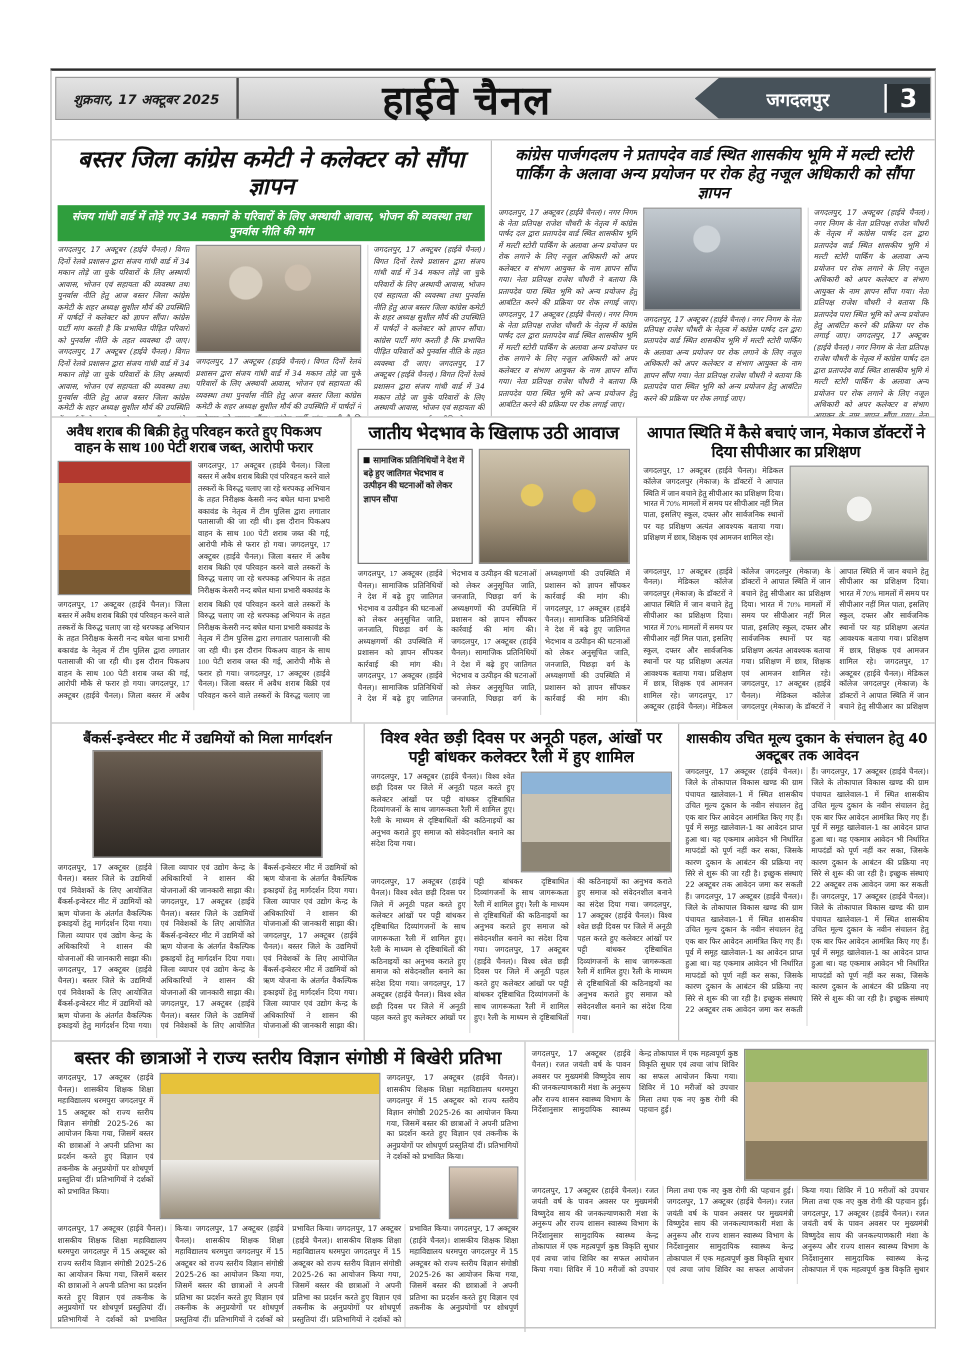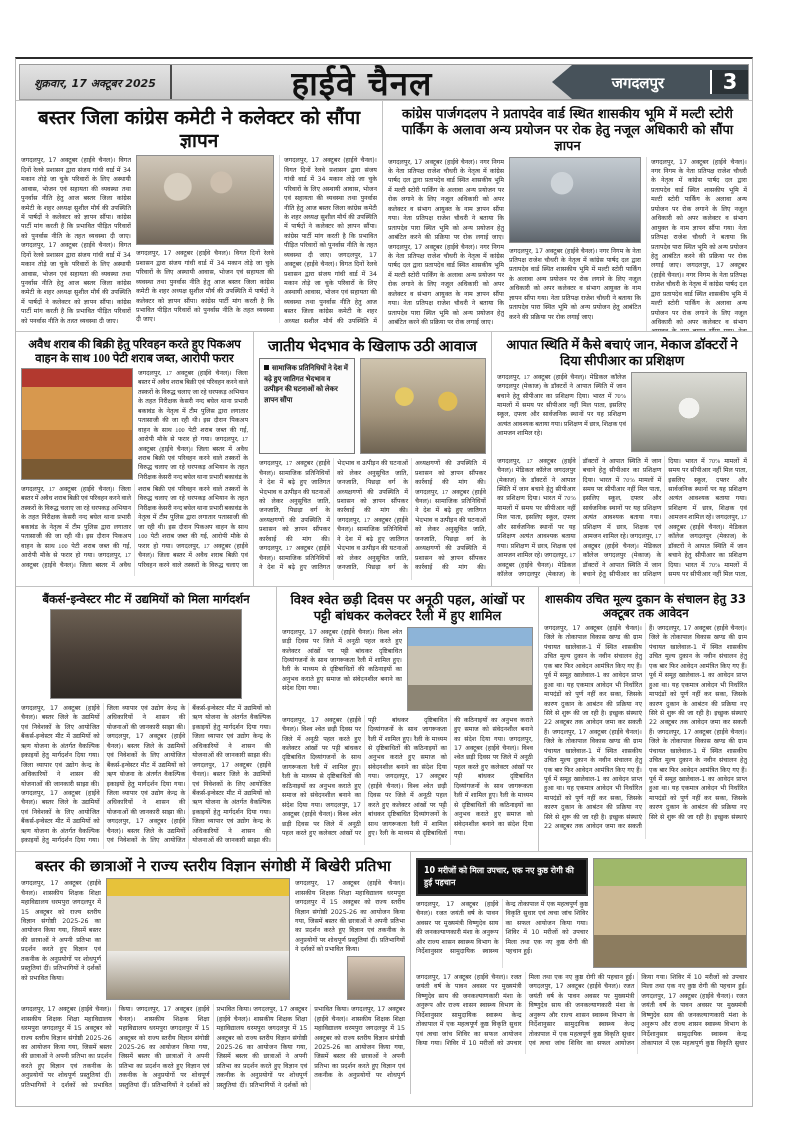--- a/index.html
+++ b/index.html
@@ -1,18 +1,18 @@
 <!DOCTYPE html>
 <html lang="hi"><head>
 <meta charset="utf-8">
 <style>
   html,body{margin:0;padding:0;background:#ffffff;}
   body{width:800px;height:1133px;position:relative;overflow:hidden;
        font-family:"DejaVu Sans","Liberation Sans",sans-serif;color:#1c1c1c;}
-  .frame{position:absolute;left:15px;top:57px;width:738px;height:1050px;
+  .frame{position:absolute;left:42px;top:57px;width:738px;height:1050px;
          border-top:2px solid #2b2b2b;border-left:1px solid #b5b5b5;
          border-right:1px solid #b5b5b5;border-bottom:1px solid #b5b5b5;
          background:#fff;box-sizing:border-box;}
   
   .masthead{display:flex;align-items:stretch;height:34px;margin:5px 3px 0 3px;
             background:linear-gradient(180deg,#e3e3e3,#c9c9c9);border:1px solid #9a9a9a;}
   .mh-date{width:150px;display:flex;align-items:center;justify-content:center;
            font-size:11px;font-weight:bold;font-style:italic;border-right:2px solid #4a4a4a;}
   .mh-title{flex:1;display:flex;align-items:center;justify-content:center;
             font-size:33px;font-weight:bold;letter-spacing:1px;color:#111;}
@@ -73,23 +73,24 @@
 
   <div class="masthead">
     <div class="mh-date">शुक्रवार, 17 अक्टूबर 2025</div>
     <div class="mh-title">हाईवे चैनल</div>
     <div class="mh-right">
       <div class="mh-edition">जगदलपुर</div>
       <div class="mh-pageno">3</div>
     </div>
   </div>
 
-  <div class="band" style="height:230px;margin-top:0;">
+  <div class="band" style="height:230px;margin-top:16px;font-style:italic;">
     <div class="art" style="width:366px;">
       <div class="hl hl-xl">बस्तर जिला कांग्रेस कमेटी ने कलेक्टर को सौंपा ज्ञापन</div>
+      <div class="subhead" style="background:#2f9e3d;">संजय गांधी वार्ड में तोड़े गए 34 मकानों के परिवारों के लिए अस्थायी आवास, भोजन की व्यवस्था तथा पुनर्वास नीति की मांग</div>
       <div class="row" style="height:168px;">
         <div class="body-txt" style="width:110px;height:100%;">जगदलपुर, 17 अक्टूबर (हाईवे चैनल)। विगत दिनों रेलवे प्रशासन द्वारा संजय गांधी वार्ड में 34 मकान तोड़े जा चुके परिवारों के लिए अस्थायी आवास, भोजन एवं सहायता की व्यवस्था तथा पुनर्वास नीति हेतु आज बस्तर जिला कांग्रेस कमेटी के शहर अध्यक्ष सुशील मौर्य की उपस्थिति में पार्षदों ने कलेक्टर को ज्ञापन सौंपा। कांग्रेस पार्टी मांग करती है कि प्रभावित पीड़ित परिवारों को पुनर्वास नीति के तहत व्यवस्था दी जाए। जगदलपुर, 17 अक्टूबर (हाईवे चैनल)। विगत दिनों रेलवे प्रशासन द्वारा संजय गांधी वार्ड में 34 मकान तोड़े जा चुके परिवारों के लिए अस्थायी आवास, भोजन एवं सहायता की व्यवस्था तथा पुनर्वास नीति हेतु आज बस्तर जिला कांग्रेस कमेटी के शहर अध्यक्ष सुशील मौर्य की उपस्थिति में पार्षदों ने कलेक्टर को ज्ञापन सौंपा। कांग्रेस पार्टी मांग करती है कि प्रभावित पीड़ित परिवारों को पुनर्वास नीति के तहत व्यवस्था दी जाए।</div>
         <div style="width:138px;display:flex;flex-direction:column;gap:3px;">
           <div class="ph ph-a1" style="width:138px;height:90px;"></div>
           <div class="body-txt grow">जगदलपुर, 17 अक्टूबर (हाईवे चैनल)। विगत दिनों रेलवे प्रशासन द्वारा संजय गांधी वार्ड में 34 मकान तोड़े जा चुके परिवारों के लिए अस्थायी आवास, भोजन एवं सहायता की व्यवस्था तथा पुनर्वास नीति हेतु आज बस्तर जिला कांग्रेस कमेटी के शहर अध्यक्ष सुशील मौर्य की उपस्थिति में पार्षदों ने कलेक्टर को ज्ञापन सौंपा। कांग्रेस पार्टी मांग करती है कि प्रभावित पीड़ित परिवारों को पुनर्वास नीति के तहत व्यवस्था दी जाए।</div>
         </div>
         <div class="body-txt grow" style="height:100%;border-left:1px solid #dcdcdc;padding-left:4px;">जगदलपुर, 17 अक्टूबर (हाईवे चैनल)। विगत दिनों रेलवे प्रशासन द्वारा संजय गांधी वार्ड में 34 मकान तोड़े जा चुके परिवारों के लिए अस्थायी आवास, भोजन एवं सहायता की व्यवस्था तथा पुनर्वास नीति हेतु आज बस्तर जिला कांग्रेस कमेटी के शहर अध्यक्ष सुशील मौर्य की उपस्थिति में पार्षदों ने कलेक्टर को ज्ञापन सौंपा। कांग्रेस पार्टी मांग करती है कि प्रभावित पीड़ित परिवारों को पुनर्वास नीति के तहत व्यवस्था दी जाए। जगदलपुर, 17 अक्टूबर (हाईवे चैनल)। विगत दिनों रेलवे प्रशासन द्वारा संजय गांधी वार्ड में 34 मकान तोड़े जा चुके परिवारों के लिए अस्थायी आवास, भोजन एवं सहायता की व्यवस्था तथा पुनर्वास नीति हेतु आज बस्तर जिला कांग्रेस कमेटी के शहर अध्यक्ष सुशील मौर्य की उपस्थिति में पार्षदों ने कलेक्टर को ज्ञापन सौंपा। कांग्रेस पार्टी मांग करती है कि प्रभावित पीड़ित परिवारों को पुनर्वास नीति के तहत व्यवस्था दी जाए।</div>
       </div>
     </div>
     <div class="art grow">
@@ -107,21 +108,21 @@
 
   <div class="band" style="height:254px;font-family:Liberation Serif, serif;">
     <div class="art" style="width:237px;">
       <div class="hl hl-sm">अवैध शराब की बिक्री हेतु परिवहन करते हुए पिकअप वाहन के साथ 100 पेटी शराब जब्त, आरोपी फरार</div>
       <div class="row" style="height:112px;margin-top:2px;">
         <div class="ph ph-a3" style="width:112px;height:112px;"></div>
         <div class="body-txt grow" style="height:100%;">जगदलपुर, 17 अक्टूबर (हाईवे चैनल)। जिला बस्तर में अवैध शराब बिक्री एवं परिवहन करने वाले तस्करों के विरुद्ध चलाए जा रहे धरपकड़ अभियान के तहत निरीक्षक केसरी नन्द बघेल थाना प्रभारी बकावंड के नेतृत्व में टीम पुलिस द्वारा लगातार पतासाजी की जा रही थी। इस दौरान पिकअप वाहन के साथ 100 पेटी शराब जब्त की गई, आरोपी मौके से फरार हो गया। जगदलपुर, 17 अक्टूबर (हाईवे चैनल)। जिला बस्तर में अवैध शराब बिक्री एवं परिवहन करने वाले तस्करों के विरुद्ध चलाए जा रहे धरपकड़ अभियान के तहत निरीक्षक केसरी नन्द बघेल थाना प्रभारी बकावंड के नेतृत्व में टीम पुलिस द्वारा लगातार पतासाजी की जा रही थी। इस दौरान पिकअप वाहन के साथ 100 पेटी शराब जब्त की गई, आरोपी मौके से फरार हो गया।</div>
       </div>
       <div class="body-txt cols2" style="height:92px;margin-top:4px;">जगदलपुर, 17 अक्टूबर (हाईवे चैनल)। जिला बस्तर में अवैध शराब बिक्री एवं परिवहन करने वाले तस्करों के विरुद्ध चलाए जा रहे धरपकड़ अभियान के तहत निरीक्षक केसरी नन्द बघेल थाना प्रभारी बकावंड के नेतृत्व में टीम पुलिस द्वारा लगातार पतासाजी की जा रही थी। इस दौरान पिकअप वाहन के साथ 100 पेटी शराब जब्त की गई, आरोपी मौके से फरार हो गया। जगदलपुर, 17 अक्टूबर (हाईवे चैनल)। जिला बस्तर में अवैध शराब बिक्री एवं परिवहन करने वाले तस्करों के विरुद्ध चलाए जा रहे धरपकड़ अभियान के तहत निरीक्षक केसरी नन्द बघेल थाना प्रभारी बकावंड के नेतृत्व में टीम पुलिस द्वारा लगातार पतासाजी की जा रही थी। इस दौरान पिकअप वाहन के साथ 100 पेटी शराब जब्त की गई, आरोपी मौके से फरार हो गया। जगदलपुर, 17 अक्टूबर (हाईवे चैनल)। जिला बस्तर में अवैध शराब बिक्री एवं परिवहन करने वाले तस्करों के विरुद्ध चलाए जा रहे धरपकड़ अभियान के तहत निरीक्षक केसरी नन्द बघेल थाना प्रभारी बकावंड के नेतृत्व में टीम पुलिस द्वारा लगातार पतासाजी की जा रही थी। इस दौरान पिकअप वाहन के साथ 100 पेटी शराब जब्त की गई, आरोपी मौके से फरार हो गया।</div>
     </div>
-    <div class="art" style="width:238px;">
+    <div class="art" style="width:238px;margin-left:12px;">
       <div class="hl hl-lg">जातीय भेदभाव के खिलाफ उठी आवाज</div>
       <div class="row" style="height:96px;margin-top:2px;">
         <div class="bullet-box" style="width:86px;"><span class="sq"></span><span>सामाजिक प्रतिनिधियों ने देश में बढ़े हुए जातिगत भेदभाव व उत्पीड़न की घटनाओं को लेकर ज्ञापन सौंपा</span></div>
         <div class="ph ph-a4 grow" style="height:96px;"></div>
       </div>
       <div class="body-txt cols3" style="height:122px;margin-top:4px;">जगदलपुर, 17 अक्टूबर (हाईवे चैनल)। सामाजिक प्रतिनिधियों ने देश में बढ़े हुए जातिगत भेदभाव व उत्पीड़न की घटनाओं को लेकर अनुसूचित जाति, जनजाति, पिछड़ा वर्ग के अध्यक्षगणों की उपस्थिति में प्रशासन को ज्ञापन सौंपकर कार्रवाई की मांग की। जगदलपुर, 17 अक्टूबर (हाईवे चैनल)। सामाजिक प्रतिनिधियों ने देश में बढ़े हुए जातिगत भेदभाव व उत्पीड़न की घटनाओं को लेकर अनुसूचित जाति, जनजाति, पिछड़ा वर्ग के अध्यक्षगणों की उपस्थिति में प्रशासन को ज्ञापन सौंपकर कार्रवाई की मांग की। जगदलपुर, 17 अक्टूबर (हाईवे चैनल)। सामाजिक प्रतिनिधियों ने देश में बढ़े हुए जातिगत भेदभाव व उत्पीड़न की घटनाओं को लेकर अनुसूचित जाति, जनजाति, पिछड़ा वर्ग के अध्यक्षगणों की उपस्थिति में प्रशासन को ज्ञापन सौंपकर कार्रवाई की मांग की। जगदलपुर, 17 अक्टूबर (हाईवे चैनल)। सामाजिक प्रतिनिधियों ने देश में बढ़े हुए जातिगत भेदभाव व उत्पीड़न की घटनाओं को लेकर अनुसूचित जाति, जनजाति, पिछड़ा वर्ग के अध्यक्षगणों की उपस्थिति में प्रशासन को ज्ञापन सौंपकर कार्रवाई की मांग की। जगदलपुर, 17 अक्टूबर (हाईवे चैनल)। सामाजिक प्रतिनिधियों ने देश में बढ़े हुए जातिगत भेदभाव व उत्पीड़न की घटनाओं को लेकर अनुसूचित जाति, जनजाति, पिछड़ा वर्ग के अध्यक्षगणों की उपस्थिति में प्रशासन को ज्ञापन सौंपकर कार्रवाई की मांग की।</div>
     </div>
     <div class="art grow">
       <div class="hl hl-md">आपात स्थिति में कैसे बचाएं जान, मेकाज डॉक्टरों ने दिया सीपीआर का प्रशिक्षण</div>
       <div class="row" style="height:80px;margin-top:2px;">
@@ -140,42 +141,41 @@
     </div>
     <div class="art" style="width:262px;">
       <div class="hl hl-md">विश्व श्वेत छड़ी दिवस पर अनूठी पहल, आंखों पर पट्टी बांधकर कलेक्टर रैली में हुए शामिल</div>
       <div class="row" style="height:84px;margin-top:2px;">
         <div class="body-txt grow" style="height:100%;">जगदलपुर, 17 अक्टूबर (हाईवे चैनल)। विश्व श्वेत छड़ी दिवस पर जिले में अनूठी पहल करते हुए कलेक्टर आंखों पर पट्टी बांधकर दृष्टिबाधित दिव्यांगजनों के साथ जागरूकता रैली में शामिल हुए। रैली के माध्यम से दृष्टिबाधितों की कठिनाइयों का अनुभव कराते हुए समाज को संवेदनशील बनाने का संदेश दिया गया।</div>
         <div class="ph ph-a7" style="width:126px;height:84px;"></div>
       </div>
       <div class="body-txt cols3" style="height:130px;margin-top:4px;">जगदलपुर, 17 अक्टूबर (हाईवे चैनल)। विश्व श्वेत छड़ी दिवस पर जिले में अनूठी पहल करते हुए कलेक्टर आंखों पर पट्टी बांधकर दृष्टिबाधित दिव्यांगजनों के साथ जागरूकता रैली में शामिल हुए। रैली के माध्यम से दृष्टिबाधितों की कठिनाइयों का अनुभव कराते हुए समाज को संवेदनशील बनाने का संदेश दिया गया। जगदलपुर, 17 अक्टूबर (हाईवे चैनल)। विश्व श्वेत छड़ी दिवस पर जिले में अनूठी पहल करते हुए कलेक्टर आंखों पर पट्टी बांधकर दृष्टिबाधित दिव्यांगजनों के साथ जागरूकता रैली में शामिल हुए। रैली के माध्यम से दृष्टिबाधितों की कठिनाइयों का अनुभव कराते हुए समाज को संवेदनशील बनाने का संदेश दिया गया। जगदलपुर, 17 अक्टूबर (हाईवे चैनल)। विश्व श्वेत छड़ी दिवस पर जिले में अनूठी पहल करते हुए कलेक्टर आंखों पर पट्टी बांधकर दृष्टिबाधित दिव्यांगजनों के साथ जागरूकता रैली में शामिल हुए। रैली के माध्यम से दृष्टिबाधितों की कठिनाइयों का अनुभव कराते हुए समाज को संवेदनशील बनाने का संदेश दिया गया। जगदलपुर, 17 अक्टूबर (हाईवे चैनल)। विश्व श्वेत छड़ी दिवस पर जिले में अनूठी पहल करते हुए कलेक्टर आंखों पर पट्टी बांधकर दृष्टिबाधित दिव्यांगजनों के साथ जागरूकता रैली में शामिल हुए। रैली के माध्यम से दृष्टिबाधितों की कठिनाइयों का अनुभव कराते हुए समाज को संवेदनशील बनाने का संदेश दिया गया।</div>
     </div>
     <div class="art grow">
-      <div class="hl hl-sm">शासकीय उचित मूल्य दुकान के संचालन हेतु 33 अक्टूबर तक आवेदन</div>
+      <div class="hl hl-sm">शासकीय उचित मूल्य दुकान के संचालन हेतु 40 अक्टूबर तक आवेदन</div>
       <div class="body-txt cols2" style="height:216px;margin-top:3px;">जगदलपुर, 17 अक्टूबर (हाईवे चैनल)। जिले के तोकापाल विकास खण्ड की ग्राम पंचायत खालेवाल-1 में स्थित शासकीय उचित मूल्य दुकान के नवीन संचालन हेतु एक बार फिर आवेदन आमंत्रित किए गए हैं। पूर्व में समूह खालेवाल-1 का आवेदन प्राप्त हुआ था। यह एकमात्र आवेदन भी निर्धारित मापदंडों को पूर्ण नहीं कर सका, जिसके कारण दुकान के आबंटन की प्रक्रिया नए सिरे से शुरू की जा रही है। इच्छुक संस्थाएं 22 अक्टूबर तक आवेदन जमा कर सकती हैं। जगदलपुर, 17 अक्टूबर (हाईवे चैनल)। जिले के तोकापाल विकास खण्ड की ग्राम पंचायत खालेवाल-1 में स्थित शासकीय उचित मूल्य दुकान के नवीन संचालन हेतु एक बार फिर आवेदन आमंत्रित किए गए हैं। पूर्व में समूह खालेवाल-1 का आवेदन प्राप्त हुआ था। यह एकमात्र आवेदन भी निर्धारित मापदंडों को पूर्ण नहीं कर सका, जिसके कारण दुकान के आबंटन की प्रक्रिया नए सिरे से शुरू की जा रही है। इच्छुक संस्थाएं 22 अक्टूबर तक आवेदन जमा कर सकती हैं। जगदलपुर, 17 अक्टूबर (हाईवे चैनल)। जिले के तोकापाल विकास खण्ड की ग्राम पंचायत खालेवाल-1 में स्थित शासकीय उचित मूल्य दुकान के नवीन संचालन हेतु एक बार फिर आवेदन आमंत्रित किए गए हैं। पूर्व में समूह खालेवाल-1 का आवेदन प्राप्त हुआ था। यह एकमात्र आवेदन भी निर्धारित मापदंडों को पूर्ण नहीं कर सका, जिसके कारण दुकान के आबंटन की प्रक्रिया नए सिरे से शुरू की जा रही है। इच्छुक संस्थाएं 22 अक्टूबर तक आवेदन जमा कर सकती हैं। जगदलपुर, 17 अक्टूबर (हाईवे चैनल)। जिले के तोकापाल विकास खण्ड की ग्राम पंचायत खालेवाल-1 में स्थित शासकीय उचित मूल्य दुकान के नवीन संचालन हेतु एक बार फिर आवेदन आमंत्रित किए गए हैं। पूर्व में समूह खालेवाल-1 का आवेदन प्राप्त हुआ था। यह एकमात्र आवेदन भी निर्धारित मापदंडों को पूर्ण नहीं कर सका, जिसके कारण दुकान के आबंटन की प्रक्रिया नए सिरे से शुरू की जा रही है। इच्छुक संस्थाएं 22 अक्टूबर तक आवेदन जमा कर सकती हैं।</div>
     </div>
   </div>
 
   <div class="band" style="height:242px;">
     <div class="art" style="width:394px;">
       <div class="hl hl-lg">बस्तर की छात्राओं ने राज्य स्तरीय विज्ञान संगोष्ठी में बिखेरी प्रतिभा</div>
       <div class="row" style="height:122px;margin-top:2px;">
         <div class="body-txt" style="width:80px;height:100%;">जगदलपुर, 17 अक्टूबर (हाईवे चैनल)। शासकीय शिक्षक शिक्षा महाविद्यालय धरमपुरा जगदलपुर में 15 अक्टूबर को राज्य स्तरीय विज्ञान संगोष्ठी 2025-26 का आयोजन किया गया, जिसमें बस्तर की छात्राओं ने अपनी प्रतिभा का प्रदर्शन करते हुए विज्ञान एवं तकनीक के अनुप्रयोगों पर शोधपूर्ण प्रस्तुतियां दीं। प्रतिभागियों ने दर्शकों को प्रभावित किया।</div>
         <div class="ph ph-a9" style="width:184px;height:122px;"></div>
         <div style="flex:1;min-width:0;display:flex;flex-direction:column;gap:3px;">
           <div class="body-txt grow">जगदलपुर, 17 अक्टूबर (हाईवे चैनल)। शासकीय शिक्षक शिक्षा महाविद्यालय धरमपुरा जगदलपुर में 15 अक्टूबर को राज्य स्तरीय विज्ञान संगोष्ठी 2025-26 का आयोजन किया गया, जिसमें बस्तर की छात्राओं ने अपनी प्रतिभा का प्रदर्शन करते हुए विज्ञान एवं तकनीक के अनुप्रयोगों पर शोधपूर्ण प्रस्तुतियां दीं। प्रतिभागियों ने दर्शकों को प्रभावित किया।</div>
           <div class="ph ph-a9s" style="width:58px;height:44px;align-self:flex-end;"></div>
         </div>
       </div>
       <div class="body-txt cols4" style="height:86px;margin-top:4px;">जगदलपुर, 17 अक्टूबर (हाईवे चैनल)। शासकीय शिक्षक शिक्षा महाविद्यालय धरमपुरा जगदलपुर में 15 अक्टूबर को राज्य स्तरीय विज्ञान संगोष्ठी 2025-26 का आयोजन किया गया, जिसमें बस्तर की छात्राओं ने अपनी प्रतिभा का प्रदर्शन करते हुए विज्ञान एवं तकनीक के अनुप्रयोगों पर शोधपूर्ण प्रस्तुतियां दीं। प्रतिभागियों ने दर्शकों को प्रभावित किया। जगदलपुर, 17 अक्टूबर (हाईवे चैनल)। शासकीय शिक्षक शिक्षा महाविद्यालय धरमपुरा जगदलपुर में 15 अक्टूबर को राज्य स्तरीय विज्ञान संगोष्ठी 2025-26 का आयोजन किया गया, जिसमें बस्तर की छात्राओं ने अपनी प्रतिभा का प्रदर्शन करते हुए विज्ञान एवं तकनीक के अनुप्रयोगों पर शोधपूर्ण प्रस्तुतियां दीं। प्रतिभागियों ने दर्शकों को प्रभावित किया। जगदलपुर, 17 अक्टूबर (हाईवे चैनल)। शासकीय शिक्षक शिक्षा महाविद्यालय धरमपुरा जगदलपुर में 15 अक्टूबर को राज्य स्तरीय विज्ञान संगोष्ठी 2025-26 का आयोजन किया गया, जिसमें बस्तर की छात्राओं ने अपनी प्रतिभा का प्रदर्शन करते हुए विज्ञान एवं तकनीक के अनुप्रयोगों पर शोधपूर्ण प्रस्तुतियां दीं। प्रतिभागियों ने दर्शकों को प्रभावित किया। जगदलपुर, 17 अक्टूबर (हाईवे चैनल)। शासकीय शिक्षक शिक्षा महाविद्यालय धरमपुरा जगदलपुर में 15 अक्टूबर को राज्य स्तरीय विज्ञान संगोष्ठी 2025-26 का आयोजन किया गया, जिसमें बस्तर की छात्राओं ने अपनी प्रतिभा का प्रदर्शन करते हुए विज्ञान एवं तकनीक के अनुप्रयोगों पर शोधपूर्ण प्रस्तुतियां दीं। प्रतिभागियों ने दर्शकों को प्रभावित किया।</div>
     </div>
     <div class="art grow">
       <div class="row" style="height:110px;margin-top:2px;">
         <div style="width:172px;display:flex;flex-direction:column;gap:3px;">
-          <div class="black-box">10 मरीजों को मिला उपचार, एक नए कुष्ठ रोगी की हुई पहचान</div>
           <div class="body-txt grow cols2">जगदलपुर, 17 अक्टूबर (हाईवे चैनल)। रजत जयंती वर्ष के पावन अवसर पर मुख्यमंत्री विष्णुदेव साय की जनकल्याणकारी मंशा के अनुरूप और राज्य शासन स्वास्थ्य विभाग के निर्देशानुसार सामुदायिक स्वास्थ्य केन्द्र तोकापाल में एक महत्वपूर्ण कुष्ठ विकृति सुधार एवं त्वचा जांच शिविर का सफल आयोजन किया गया। शिविर में 10 मरीजों को उपचार मिला तथा एक नए कुष्ठ रोगी की पहचान हुई।</div>
         </div>
         <div class="ph ph-a10 grow" style="height:110px;"></div>
       </div>
       <div class="body-txt cols3" style="height:82px;margin-top:4px;">जगदलपुर, 17 अक्टूबर (हाईवे चैनल)। रजत जयंती वर्ष के पावन अवसर पर मुख्यमंत्री विष्णुदेव साय की जनकल्याणकारी मंशा के अनुरूप और राज्य शासन स्वास्थ्य विभाग के निर्देशानुसार सामुदायिक स्वास्थ्य केन्द्र तोकापाल में एक महत्वपूर्ण कुष्ठ विकृति सुधार एवं त्वचा जांच शिविर का सफल आयोजन किया गया। शिविर में 10 मरीजों को उपचार मिला तथा एक नए कुष्ठ रोगी की पहचान हुई। जगदलपुर, 17 अक्टूबर (हाईवे चैनल)। रजत जयंती वर्ष के पावन अवसर पर मुख्यमंत्री विष्णुदेव साय की जनकल्याणकारी मंशा के अनुरूप और राज्य शासन स्वास्थ्य विभाग के निर्देशानुसार सामुदायिक स्वास्थ्य केन्द्र तोकापाल में एक महत्वपूर्ण कुष्ठ विकृति सुधार एवं त्वचा जांच शिविर का सफल आयोजन किया गया। शिविर में 10 मरीजों को उपचार मिला तथा एक नए कुष्ठ रोगी की पहचान हुई। जगदलपुर, 17 अक्टूबर (हाईवे चैनल)। रजत जयंती वर्ष के पावन अवसर पर मुख्यमंत्री विष्णुदेव साय की जनकल्याणकारी मंशा के अनुरूप और राज्य शासन स्वास्थ्य विभाग के निर्देशानुसार सामुदायिक स्वास्थ्य केन्द्र तोकापाल में एक महत्वपूर्ण कुष्ठ विकृति सुधार एवं त्वचा जांच शिविर का सफल आयोजन किया गया। शिविर में 10 मरीजों को उपचार मिला तथा एक नए कुष्ठ रोगी की पहचान हुई।</div>
     </div>
   </div>
 
 </div>
 

